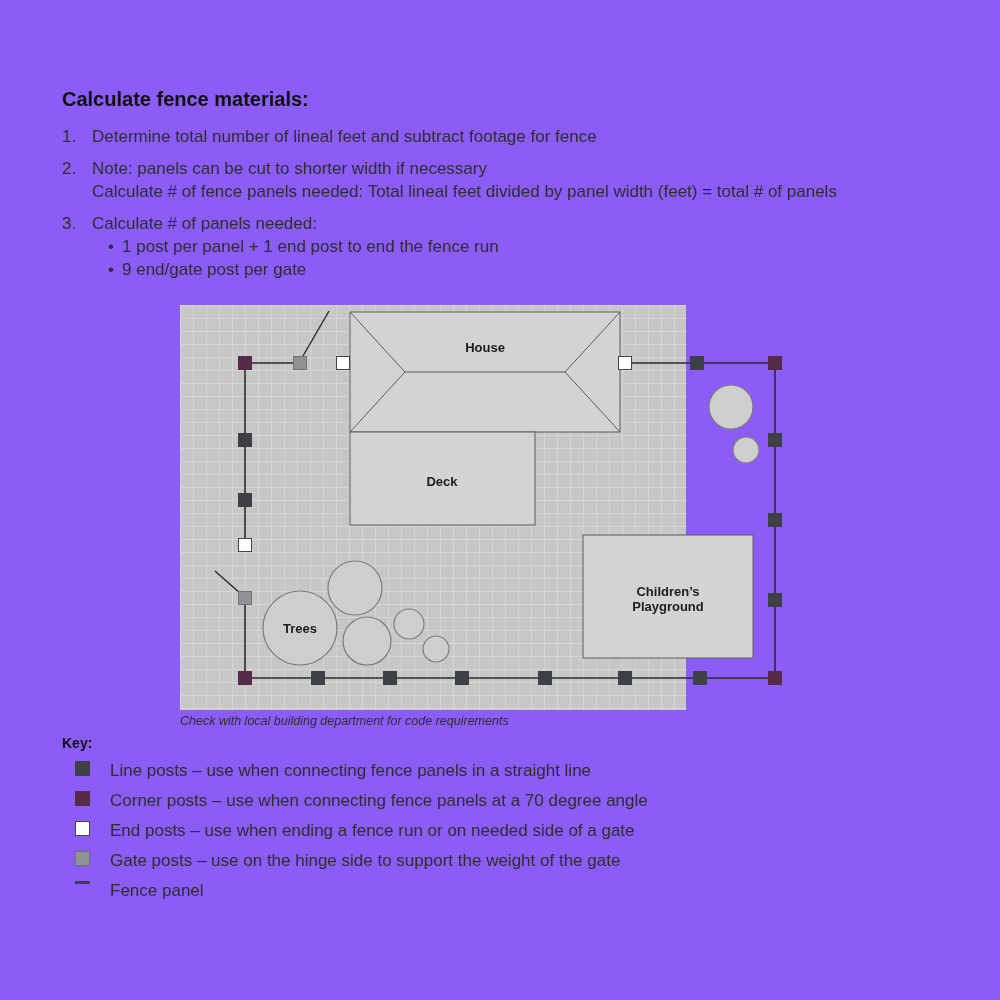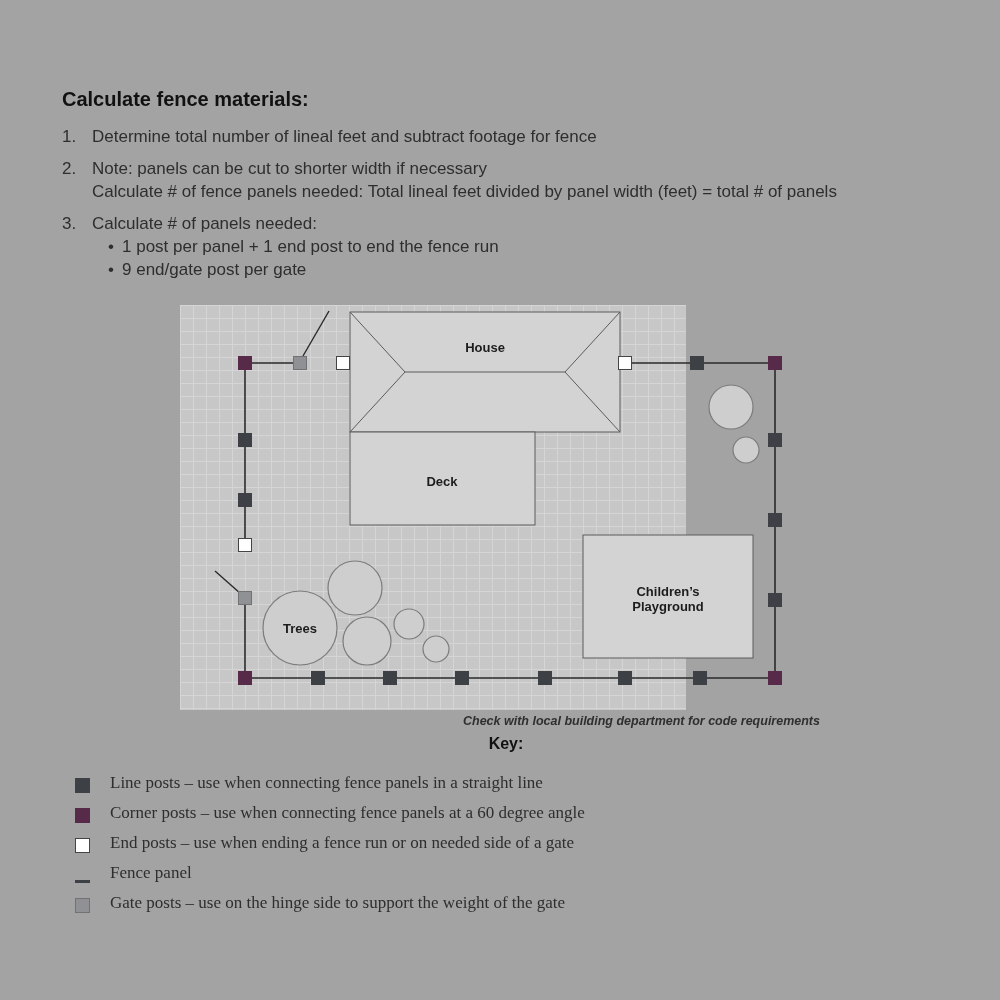--- a/index.html
+++ b/index.html
@@ -1,19 +1,19 @@
 <!DOCTYPE html>
 <html><head>
 <meta charset="utf-8">
 <style>
   * { box-sizing: border-box; }
   html, body { margin: 0; padding: 0; background: #fff; }
   .page {
     position: relative; width: 1000px; height: 1000px; overflow: hidden;
-    background: #a3a3a3; color: #262626;
+    background: #8b5cf6; color: #262626;
     font-family: "Liberation Sans", "DejaVu Sans", sans-serif;
   }
   .header { position: absolute; top: 88px; left: 62px; right: 50px; }
   .title { font-size: 20px; font-weight: bold; margin: 0 0 14px 0; color: #111; }
   .step { display: flex; margin-bottom: 9px; font-size: 17px; line-height: 23px; color: #2e2e2e; }
   .step-num { flex: 0 0 30px; width: 30px; }
   .step-body { flex: 1 1 auto; }
   .bullet { position: relative; padding-left: 30px; }
   .bullet::before { content: "\2022"; position: absolute; left: 16px; }
   .diagram-wrap {
@@ -27,25 +27,25 @@
   .plan-svg { display: block; width: 640px; height: 405px; }
   .shape { fill: #d3d3d3; stroke: #5c5c5c; stroke-width: 1; }
   .shape-line { stroke: #5c5c5c; stroke-width: 1; }
   .tree { fill: #cecece; stroke: #7c7c7c; stroke-width: 1.2; }
   .plan-label {
     font-size: 13px; font-weight: bold; fill: #1c1c1c; text-anchor: middle;
     font-family: "Liberation Sans", "DejaVu Sans", sans-serif;
   }
   .caption {
     position: absolute; top: 714px; left: 180px; width: 640px;
-    text-align: right; font-style: italic; font-size: 12.5px; color: #2f2f2f; font-weight: bold;
+    text-align: left; font-style: italic; font-size: 12.5px; color: #2f2f2f;
   }
   .key { position: absolute; top: 735px; left: 62px; right: 50px; }
-  .key-title { font-size: 16px; font-weight: bold; margin: 0 0 10px 0; color: #111; text-align: center; }
-  .key-row { display: flex; align-items: flex-end; height: 30px; font-family: Liberation Serif, serif; }
+  .key-title { font-size: 14px; font-weight: bold; margin: 0 0 10px 0; color: #111; }
+  .key-row { display: flex; align-items: flex-start; height: 30px; }
   .key-swatch { flex: 0 0 15px; width: 15px; height: 15px; margin-left: 13px; margin-right: 20px; border: 1px solid transparent; }
   .key-swatch.panel { height: 3px; border: none; }
   .key-text { font-size: 17px; color: #2e2e2e; }
 </style>
 </head>
 <body>
 
 <div class="page">
 
   <div class="header">
@@ -146,30 +146,30 @@
 
   <div class="key">
     <h2 class="key-title">Key:</h2>
     <div>
         <div class="key-row">
           <span class="key-swatch" style="background: rgb(61, 65, 69); border-color: rgb(61, 65, 69);"></span>
           <span class="key-text">Line posts – use when connecting fence panels in a straight line</span>
         </div>
         <div class="key-row">
           <span class="key-swatch" style="background: rgb(87, 42, 73); border-color: rgb(87, 42, 73);"></span>
-          <span class="key-text">Corner posts – use when connecting fence panels at a 60 degree angle</span>
+          <span class="key-text">Corner posts – use when connecting fence panels at a 70 degree angle</span>
         </div>
         <div class="key-row">
           <span class="key-swatch" style="background: rgb(255, 255, 255); border-color: rgb(68, 68, 68);"></span>
           <span class="key-text">End posts – use when ending a fence run or on needed side of a gate</span>
         </div>
         <div class="key-row">
+          <span class="key-swatch" style="background: rgb(143, 145, 148); border-color: rgb(112, 114, 118);"></span>
+          <span class="key-text">Gate posts – use on the hinge side to support the weight of the gate</span>
+        </div>
+        <div class="key-row">
           <span class="key-swatch panel" style="background: rgb(61, 65, 69);"></span>
           <span class="key-text">Fence panel</span>
-        </div>
-        <div class="key-row">
-          <span class="key-swatch" style="background: rgb(143, 145, 148); border-color: rgb(112, 114, 118);"></span>
-          <span class="key-text">Gate posts – use on the hinge side to support the weight of the gate</span>
         </div>
       </div>
   </div>
 
 </div>
 
 </body></html>

